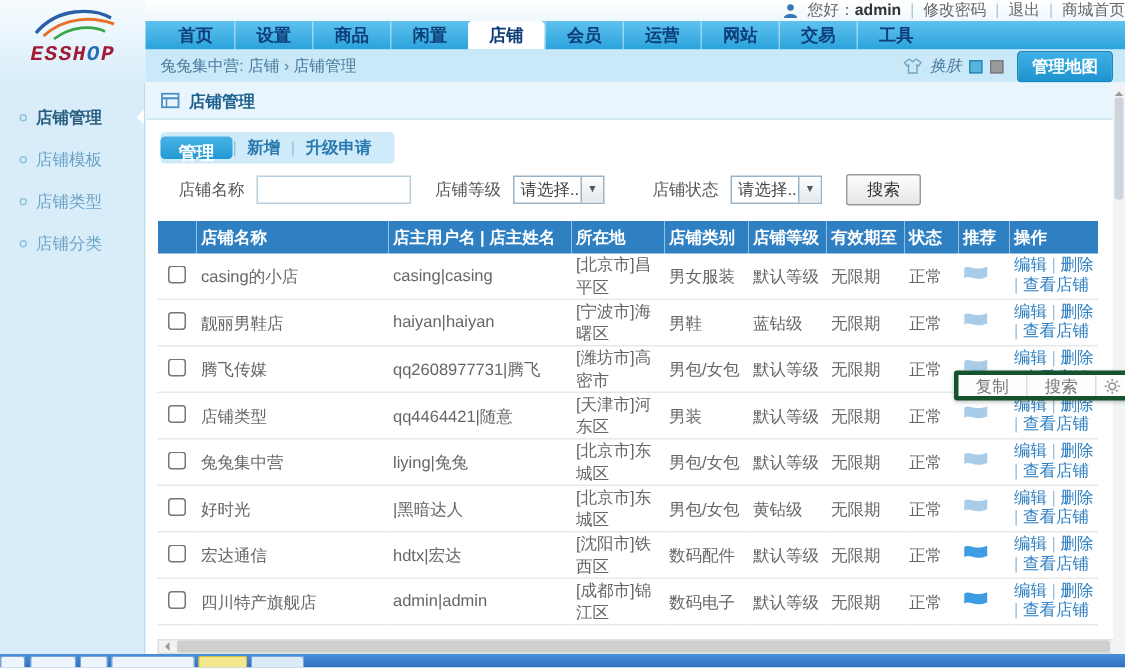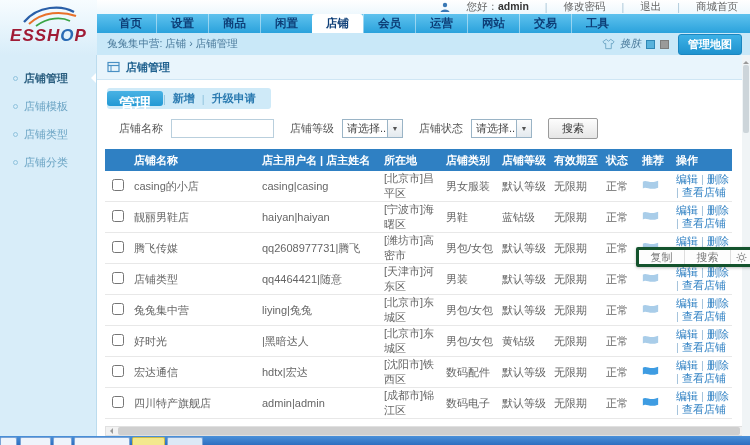--- a/index.html
+++ b/index.html
@@ -3,26 +3,26 @@
 <meta charset="utf-8">
 <style>
   * { margin:0; padding:0; box-sizing:border-box; }
   body { font-family:"Liberation Sans", sans-serif; }
   .page { position:relative; width:750px; height:445px; background:#eaf5fc; overflow:hidden;
           font-size:11px; color:#555; }
 
   
   .topbar { position:absolute; top:0; left:0; right:0; height:55px; display:flex; }
   .logo { width:97px; height:55px; background:linear-gradient(#f7fcff,#d8edf9); text-align:center; padding-top:3px; }
-  .logo-text { font-family:Liberation Sans, sans-serif; font-style:italic; font-weight:bold;
-               font-size:17px; color:#a01b35; letter-spacing:1px; line-height:10px;}
+  .logo-text { font-family:Liberation Mono, monospace; font-style:italic; font-weight:bold;
+               font-size:14px; color:#a01b35; letter-spacing:1px; line-height:10px;}
   .logo-text .o { color:#2a6bb5; }
   .hdr-right { flex:1; display:flex; flex-direction:column; }
   .userrow { height:14px; background:linear-gradient(#ffffff,#eef8fd); display:flex; justify-content:flex-end;
-             align-items:center; padding-right:12px; gap:16px; font-size:10.5px; color:#666; }
+             align-items:center; padding-right:0; gap:6px; font-size:10.5px; color:#666; }
   .userrow .sep { color:#aac6d8; }
   .userrow b { color:#333; }
   .userrow a { color:#666; text-decoration:none; cursor:pointer; }
   .navrow { height:19px; background:linear-gradient(#5fc2ee,#2aa2dc); display:flex; align-items:stretch; padding-left:8px; }
   .nav-item { padding:0 14px; display:flex; align-items:center; font-weight:bold; color:#0d3e77;
               border-left:1px solid rgba(255,255,255,.45); cursor:pointer; font-size:11.5px; }
   .nav-item:first-child { border-left:none; }
   .nav-item.active { background:#fff; border-radius:3px 3px 0 0; border-left:none; }
   .crumbrow { height:22px; background:#c9e8f8; display:flex; align-items:center; padding:0 8px 0 10px; }
   .crumb { color:#4a7a9b; font-size:10.5px; flex:1; }
@@ -45,21 +45,21 @@
                border-right-color:#fff; }
 
   .content { flex:1; background:#fff; position:relative; overflow:hidden; }
   .panel-head { height:25px; background:#e9f5fc; border-bottom:1px solid #cfe6f4; display:flex;
                 align-items:center; gap:6px; padding-left:10px; }
   .panel-title { color:#1f618f; font-weight:bold; }
   .tabs-row { margin:8px 0 7px 10px; }
   .tab-pill { display:inline-flex; align-items:center; background:#cfeaf8; border-radius:3px; height:21px;
               padding-right:8px; }
   .tab-active { background:linear-gradient(#49b2e4,#2399d4); color:#fff; font-weight:bold; border-radius:3px;
-                padding:3px 12px; height:15px; cursor:pointer; border:none; font-size:16px; }
+                padding:3px 12px; height:15px; cursor:pointer; border:none; font-size:12px; }
   .tab-plain { color:#2a7ab0; font-weight:bold; padding:0 7px; cursor:pointer; }
   .tab-sep { color:#8fc3dd; }
 
   .search-row { display:flex; align-items:center; gap:8px; margin:4px 0 10px 22px; }
   .search-row label { color:#555; }
   .txt-input { width:103px; height:19px; border:1px solid #b9cfdd; background:#fff; padding:0 4px; }
   .fake-select { display:inline-flex; align-items:center; border:1px solid #9ab4c6; height:19px; background:#fff;
                  cursor:pointer; }
   .fake-select .val { padding:0 4px; width:44px; overflow:hidden; white-space:nowrap; color:#444; }
   .fake-select .caret { width:15px; height:100%; border-left:1px solid #9ab4c6; background:linear-gradient(#fdfdfd,#e3e9ee);
@@ -205,21 +205,21 @@
       </div>
 
       <div class="search-row">
         <label>店铺名称</label>
         <input class="txt-input" type="text" value="" style="">
         <label style="margin-left:8px">店铺等级</label>
         <span class="fake-select">
           <span class="val">请选择...</span>
           <span class="caret">▼</span>
         </span>
-        <label style="margin-left:8px">店铺状态</label>
+        <label style="margin-left:24px">店铺状态</label>
         <span class="fake-select">
           <span class="val">请选择...</span>
           <span class="caret">▼</span>
         </span>
         <button class="search-btn">搜索</button>
       </div>
 
       <table class="grid">
         <thead>
             <tr id="thead-row">

